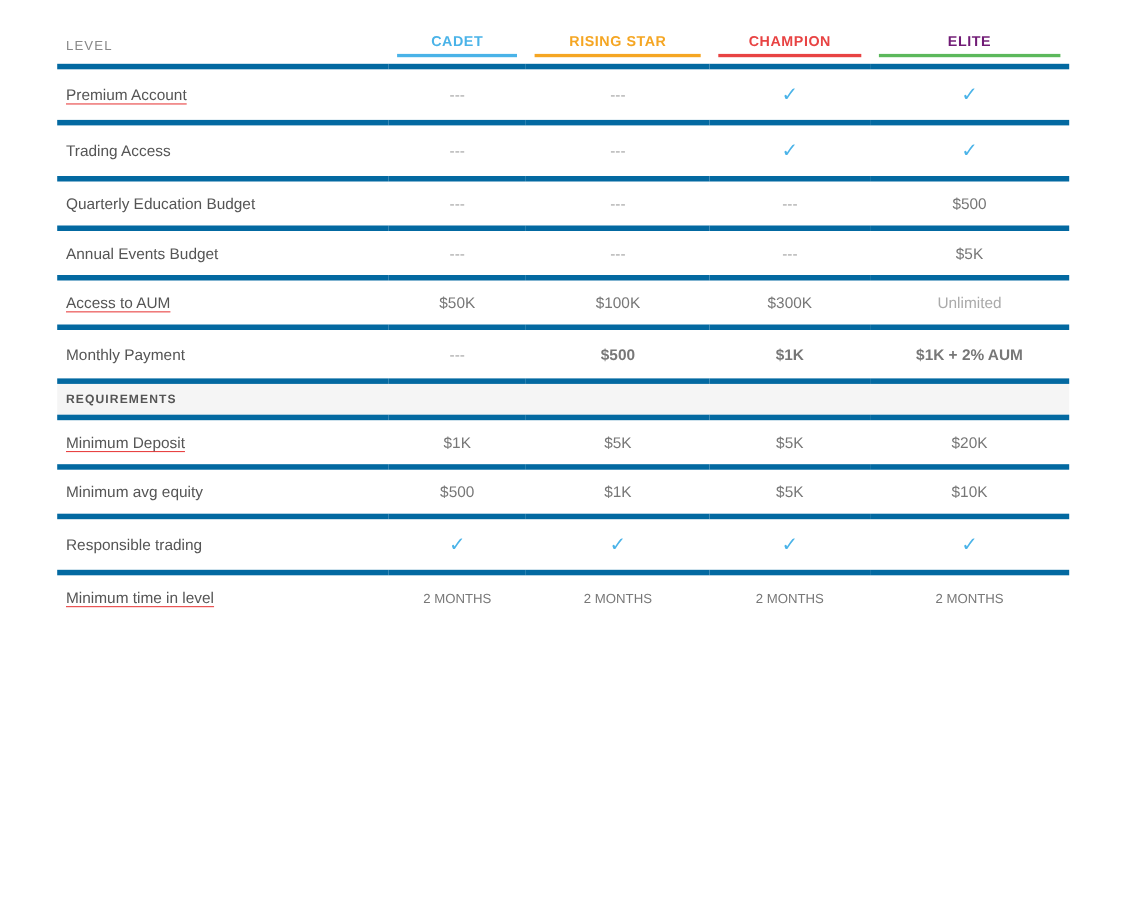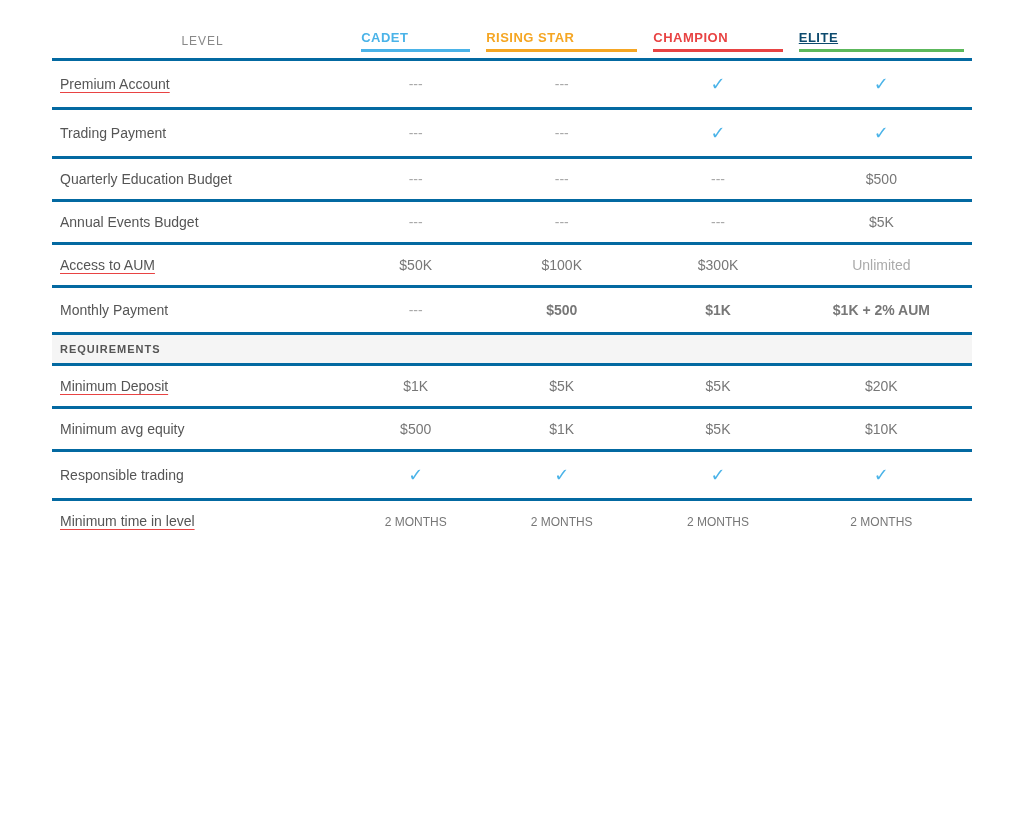--- a/index.html
+++ b/index.html
@@ -13,45 +13,45 @@
       max-width: 960px;
       margin: 20px auto;
       padding: 0 20px;
     }
     table {
       width: 100%;
       border-collapse: collapse;
     }
     thead tr th {
       padding: 10px 8px 6px;
-      text-align: left;
+      text-align: center;
       font-size: 13px;
       font-weight: bold;
       letter-spacing: 0.5px;
     }
     thead tr th:first-child {
-      text-align: center;
+      text-align: left;
       color: #888;
       font-size: 12px;
       font-weight: normal;
       letter-spacing: 1px;
       text-transform: uppercase;
     }
     .col-cadet { color: #4ab3e8; }
     .col-rising { color: #f5a623; }
     .col-champion { color: #e84343; }
-    .col-elite { color: #0c4a6e; text-decoration: underline; }
+    .col-elite { color: #701a75; }
 
     .col-line-cadet { border-top: 3px solid #4ab3e8; }
     .col-line-rising { border-top: 3px solid #f5a623; }
     .col-line-champion { border-top: 3px solid #e84343; }
     .col-line-elite { border-top: 3px solid #5cb85c; }
 
     tbody tr {
-      border-top: 3px solid #0369a1;
+      border-top: 5px solid #0369a1;
     }
     tbody tr td {
       padding: 12px 8px;
       text-align: center;
       color: #777;
       font-size: 14px;
     }
     tbody tr td:first-child {
       text-align: left;
       color: #555;
@@ -119,21 +119,21 @@
     </thead>
     <tbody id="main-tbody">
     <tr>
     <td><span class="underline-red">Premium Account</span></td>
     <td><span class="dash">---</span></td>
     <td><span class="dash">---</span></td>
     <td><span class="check-blue">✓</span></td>
     <td><span class="check-blue">✓</span></td>
   </tr>
         <tr>
-    <td><span>Trading Payment</span></td>
+    <td><span>Trading Access</span></td>
     <td><span class="dash">---</span></td>
     <td><span class="dash">---</span></td>
     <td><span class="check-blue">✓</span></td>
     <td><span class="check-blue">✓</span></td>
   </tr>
         <tr>
     <td><span>Quarterly Education Budget</span></td>
     <td><span class="dash">---</span></td>
     <td><span class="dash">---</span></td>
     <td><span class="dash">---</span></td>

